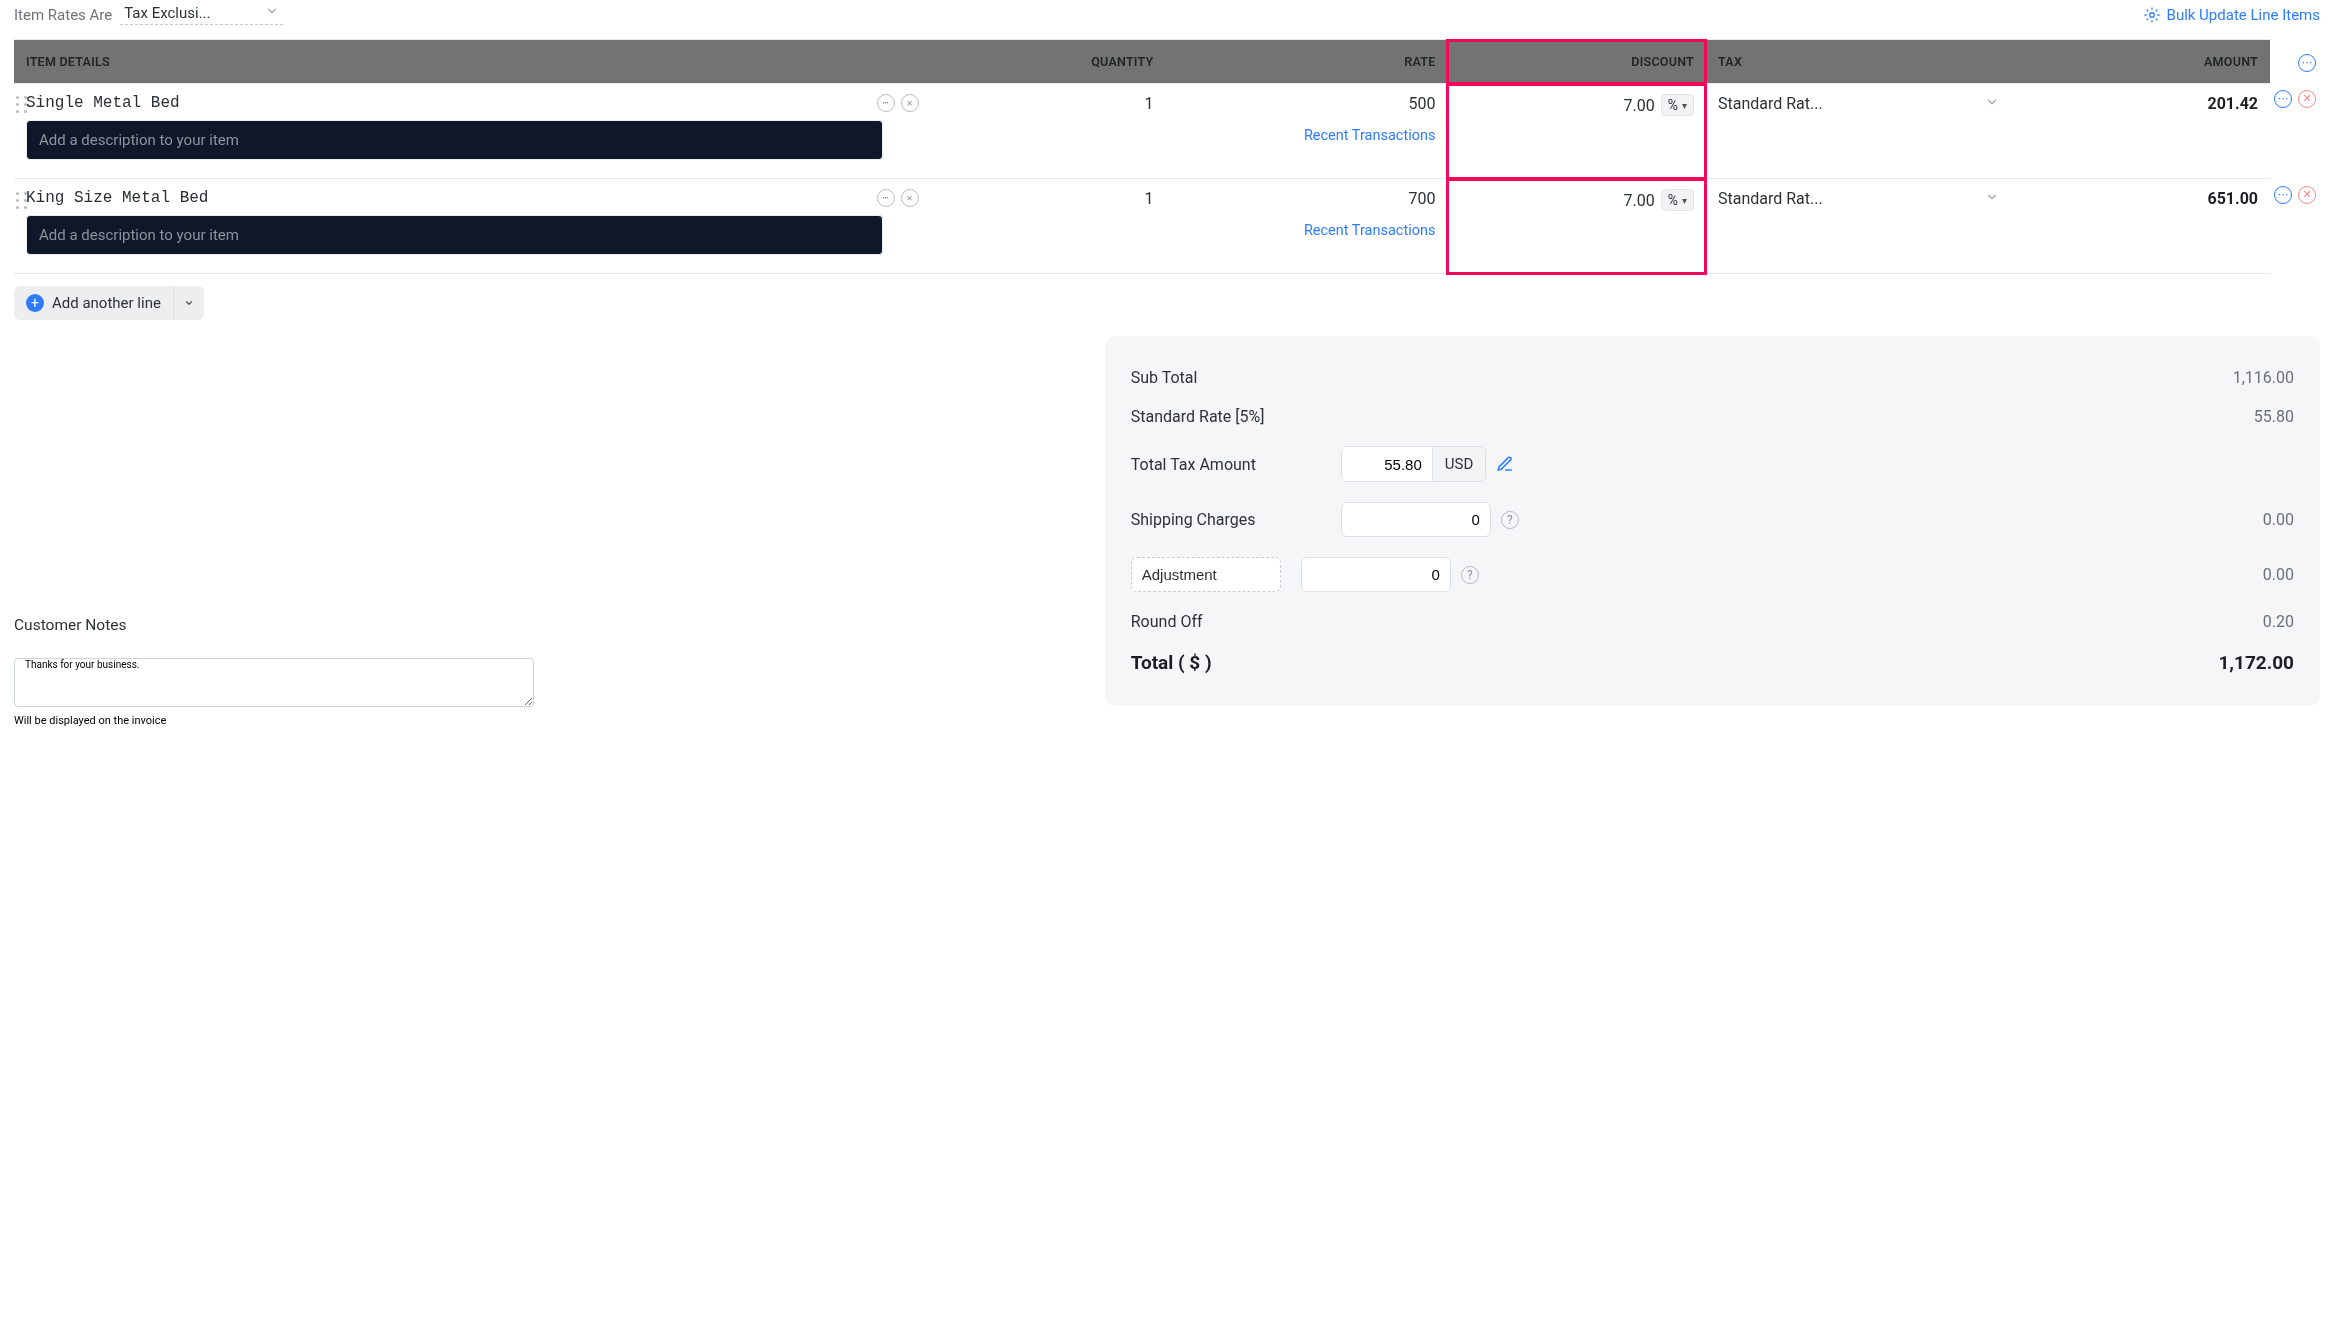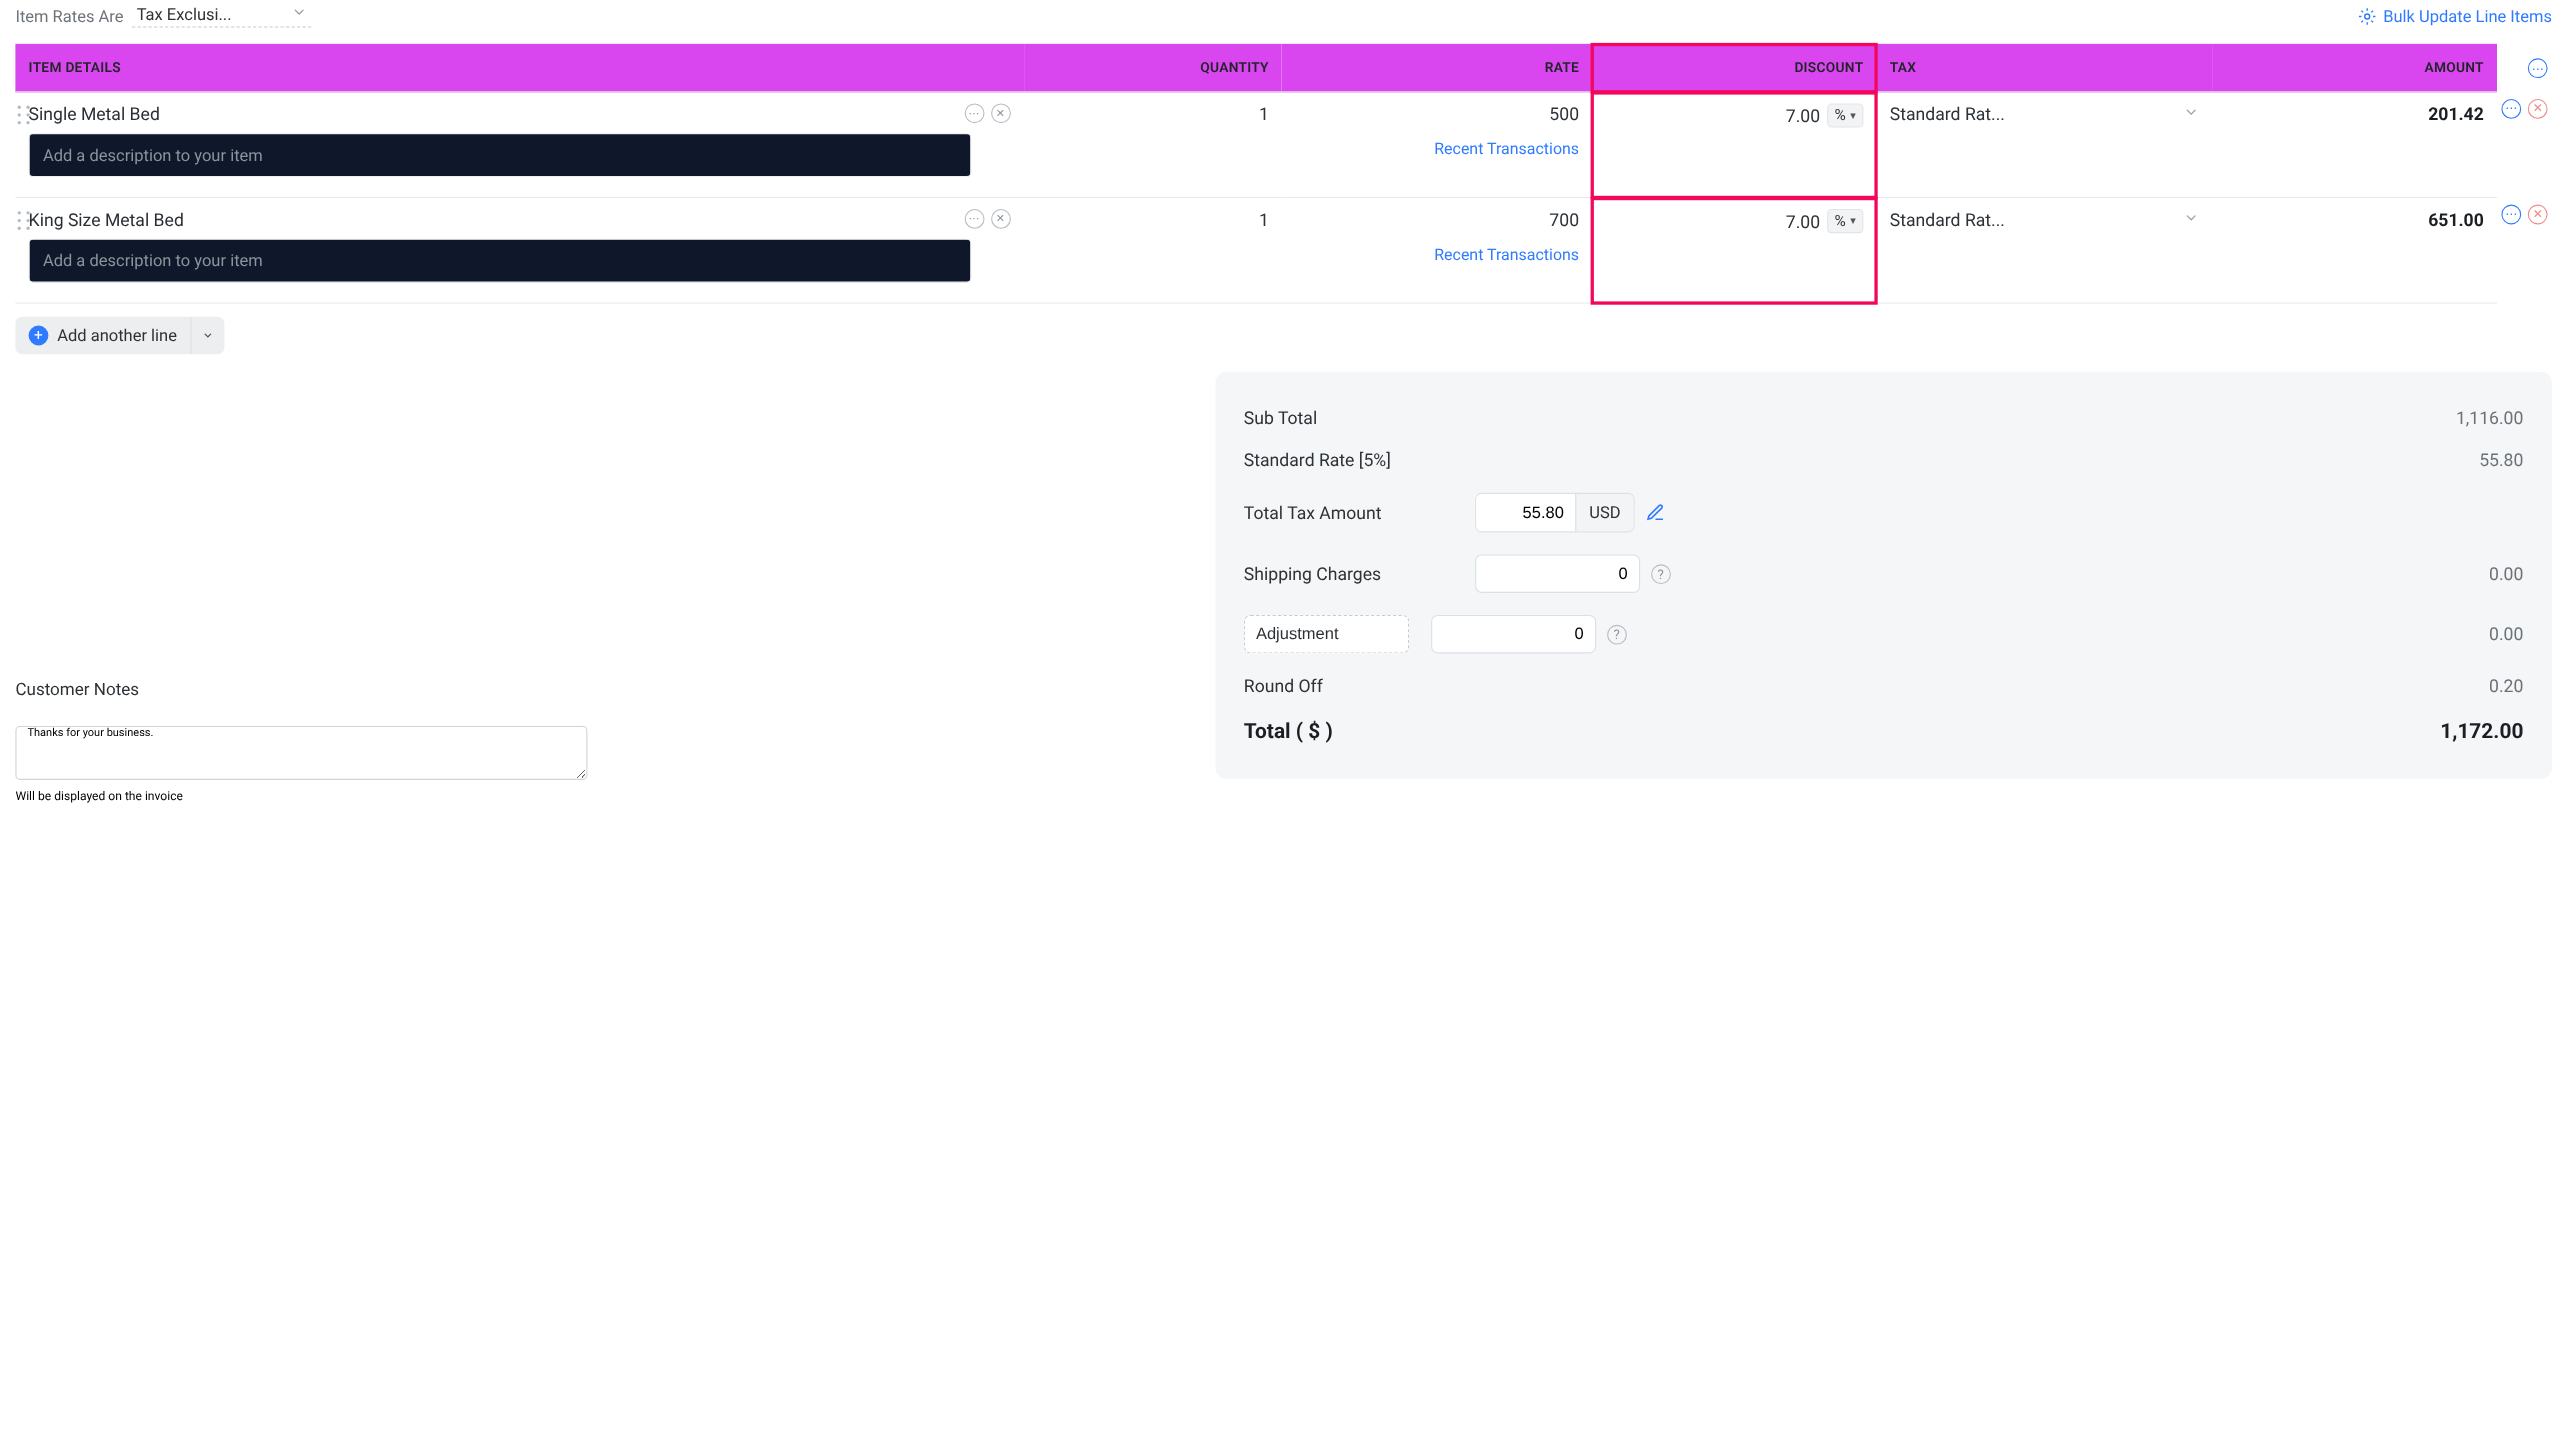--- a/index.html
+++ b/index.html
@@ -60,21 +60,21 @@
     table-layout: fixed;
     margin-left: 0;
   }
   table.items th {
     text-align: left;
     font-size: 12.5px;
     font-weight: 600;
     letter-spacing: .02em;
     color: #202528;
     padding: 14px 12px;
-    background: #d946ef;
+    background: #737373;
     border-top: 1px solid #e7e9ec;
     border-bottom: 1px solid #e7e9ec;
   }
   table.items th.right, table.items td.right { text-align: right; }
   table.items th.left, table.items td.left { text-align: left; }
   table.items td {
     vertical-align: top;
     padding: 10px 12px 18px 12px;
     border-bottom: 1px solid #e7e9ec;
     font-size: 15px;
@@ -85,21 +85,22 @@
   col.c-rate { width: 12%; }
   col.c-disc { width: 11%; }
   col.c-tax { width: 13%; }
   col.c-amt { width: 11%; }
 
   .disc-hl { outline: 3px solid #f2075b; outline-offset: -2px; }
   th.disc-hl, td.disc-hl { position: relative; }
 
   .item-name-row {
     display: flex;
-    align-items: flex-start;
+    align-items: flex-end;
+    font-family: Liberation Mono, monospace;
   }
   .item-name-row .name { flex: 1; font-size: 16px; color: #2a2f34; }
   .pill-icons { display: inline-flex; gap: 6px; }
   .pill {
     width: 18px; height: 18px; border: 1px solid #b7bdc3; border-radius: 50%;
     display: inline-flex; align-items: center; justify-content: center;
     color: #8c949b; font-size: 10px; cursor: pointer;
     background: #fff;
   }
   .desc-box {

